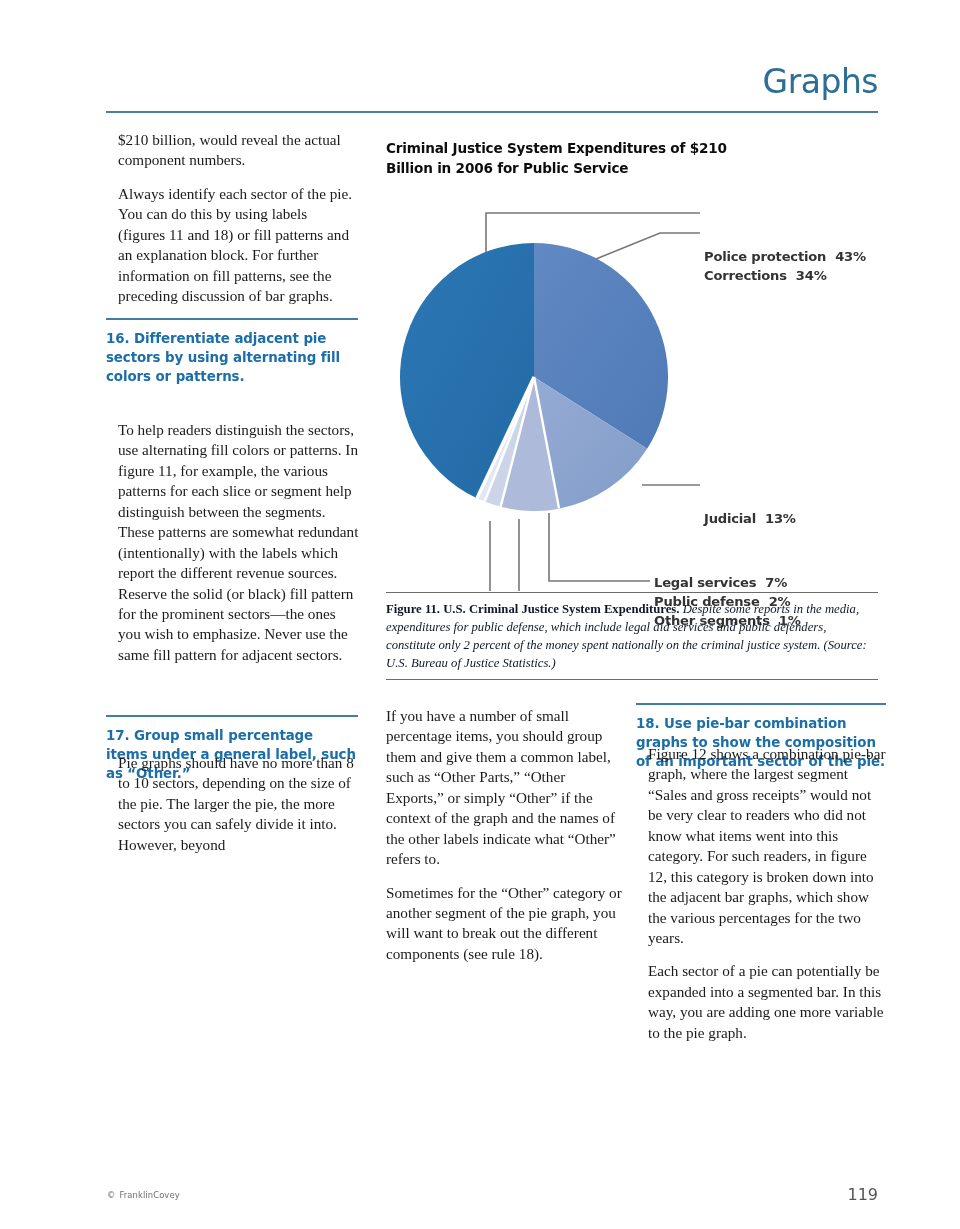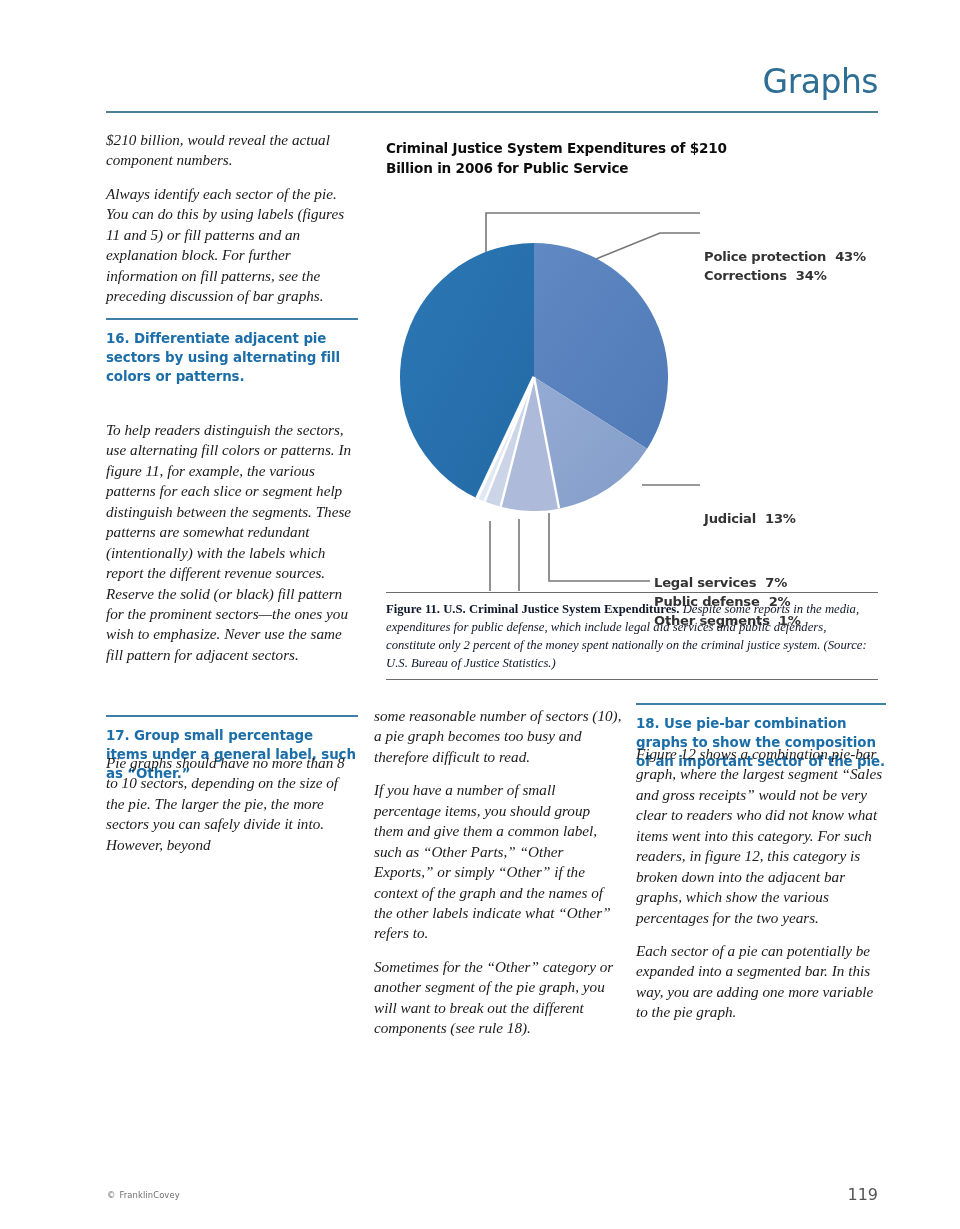--- a/index.html
+++ b/index.html
@@ -45,23 +45,22 @@
     background: #4d7f9a;
   }
 
   
   .col {
     position: absolute;
     font-size: 15.2px;
     line-height: 1.345;
   }
   .col p {
-    margin: 0 0 13px 0;
+    margin: 0 0 13px 12px;
     text-align: left;
-    font-style: italic;
   }
   .col p:last-child { margin-bottom: 0; }
 
   #col-left-top  { left: 106px; top: 130px;  width: 252px; }
   #col-left-mid  { left: 106px; top: 420px;  width: 256px; }
   #col-left-bot  { left: 106px; top: 753px;  width: 252px; }
   #col-mid-bot   { left: 374px; top: 706px;  width: 248px; }
   #col-right-bot { left: 636px; top: 744px;  width: 250px; }
 
   
@@ -196,21 +195,21 @@
 </head>
 <body>
 
 <div class="page-header">
   <div class="title">Graphs</div>
 </div>
 <div class="header-rule"></div>
 
 <div class="col" id="col-left-top">
   <p>$210 billion, would reveal the actual component numbers.</p>
-  <p>Always identify each sector of the pie. You can do this by using labels (figures 11 and 5) or fill patterns and an explanation block. For further information on fill patterns, see the preceding discussion of bar graphs.</p>
+  <p>Always identify each sector of the pie. You can do this by using labels (figures 11 and 18) or fill patterns and an explanation block. For further information on fill patterns, see the preceding discussion of bar graphs.</p>
 </div>
 
 <div class="rule-block" id="rule16">
   <div class="rule-rule"></div>
   <div class="rule-heading">16. Differentiate adjacent pie sectors by using alternating fill colors or patterns.</div>
 </div>
 
 <div class="col" id="col-left-mid">
   <p>To help readers distinguish the sectors, use alternating fill colors or patterns. In figure 11, for example, the various patterns for each slice or segment help distinguish between the segments. These patterns are somewhat redundant (intentionally) with the labels which report the different revenue sources. Reserve the solid (or black) fill pattern for the prominent sectors—the ones you wish to emphasize. Never use the same fill pattern for adjacent sectors.</p>
 </div>
@@ -295,21 +294,20 @@
   </div>
 </div>
 
 <div class="caption-rule-top"></div>
 <div class="caption">
   <span class="cap-lead">Figure 11. U.S. Criminal Justice System Expenditures.</span><span class="cap-body"> Despite some reports in the media, expenditures for public defense, which include legal aid services and public defenders, constitute only 2 percent of the money spent nationally on the criminal justice system. (Source: U.S. Bureau of Justice Statistics.)</span>
 </div>
 <div class="caption-rule-bot"></div>
 
 <div class="col" id="col-mid-bot">
-  <p>some reasonable number of sectors (10), a pie graph becomes too busy and therefore difficult to read.</p>
   <p>If you have a number of small percentage items, you should group them and give them a common label, such as “Other Parts,” “Other Exports,” or simply “Other” if the context of the graph and the names of the other labels indicate what “Other” refers to.</p>
   <p>Sometimes for the “Other” category or another segment of the pie graph, you will want to break out the different components (see rule 18).</p>
 </div>
 
 <div class="rule-block" id="rule18">
   <div class="rule-rule"></div>
   <div class="rule-heading">18. Use pie-bar combination graphs to show the composition of an important sector of the pie.</div>
 </div>
 <div class="col" id="col-right-bot">
   <p>Figure 12 shows a combination pie-bar graph, where the largest segment “Sales and gross receipts” would not be very clear to readers who did not know what items went into this category. For such readers, in figure 12, this category is broken down into the adjacent bar graphs, which show the various percentages for the two years.</p>

